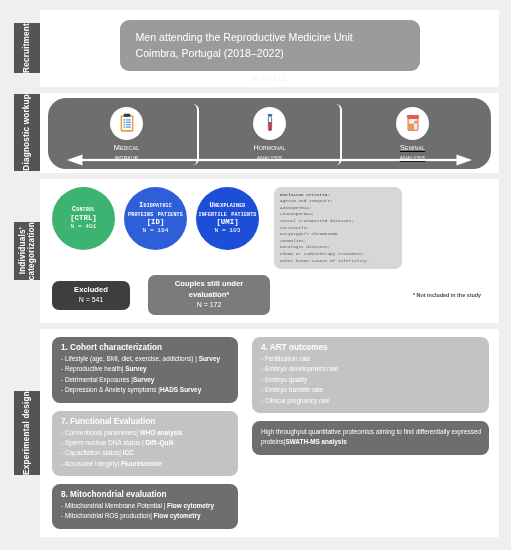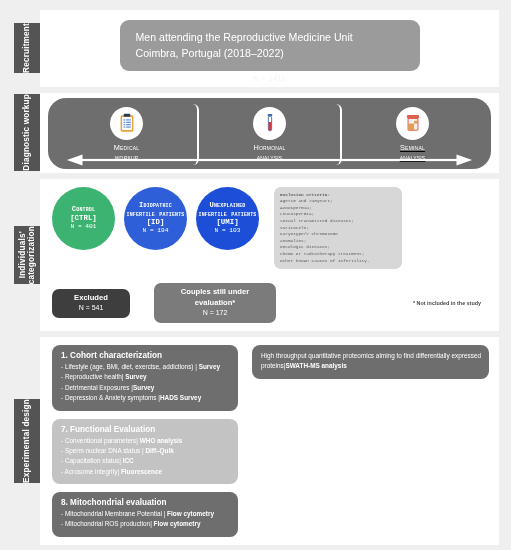--- a/index.html
+++ b/index.html
@@ -79,21 +79,21 @@
   }
   .circ .nm { font-size: 7.1px; font-variant: small-caps; font-weight: bold; letter-spacing:.15px;}
   .circ .cd { font-size: 7.4px; font-weight: bold; }
   .circ .n  { font-size: 6.2px; }
   .excl-box {
     background: #d7d7d7; color: #5c5c5c; border-radius: 7px;
     padding: 5px 6px; font-size: 4.4px; line-height: 1.5;
     width: 128px; flex: 0 0 auto; margin-left: 6px;
   }
   .excl-box .hd { font-weight: bold; }
-  .cat-row2 { display: flex; align-items: center; gap: 24px; margin-top: 14px; }
+  .cat-row2 { display: flex; align-items: center; gap: 18px; margin-top: 6px; }
   .pill {
     border-radius: 7px; color:#ffffff; text-align:center;
     padding: 4px 8px; font-size: 7.6px; line-height:1.4;
   }
   .pill.dark { background:#3e3e3e; width: 78px; }
   .pill.grey { background:#7b7b7b; width: 122px; }
   .pill b { font-weight: bold; display:block; }
   .pill span { font-weight: normal; font-size: 7px; }
   .note { margin-left: auto; font-size: 5.4px; color:#4a4a4a; font-weight:bold; padding-right:8px; }
 
@@ -210,21 +210,21 @@
       <div class="cat-row">
 
         <div class="circ" style="background:#3cb371">
           <div class="nm">Control</div>
           <div class="cd">[CTRL]</div>
           <div class="n">N = 401</div>
         </div>
 
         <div class="circ" style="background:#2f5fd8;white-space:pre-line">
           <div class="nm">Idiopathic
-infertile patients</div>
+proteins patients</div>
           <div class="cd">[ID]</div>
           <div class="n">N = 194</div>
         </div>
 
         <div class="circ" style="background:#1d4ed8;white-space:pre-line">
           <div class="nm">Unexplained
 infertile patients</div>
           <div class="cd">[UMI]</div>
           <div class="n">N = 103</div>
         </div>
@@ -291,20 +291,30 @@
             <h4>8. Mitochondrial evaluation</h4>
             <ul>
               <li><span>- Mitochondrial Membrane Potential |</span> <b>Flow cytometry</b></li>
               <li><span>- Mitochondrial ROS production|</span> <b>Flow cytometry</b></li>
             </ul>
           </div>
         </div>
 
         <div class="exp-col right">
 
+          <div class="ebox light">
+            <h4>4. ART outcomes</h4>
+            <ul>
+              <li>- Fertilization rate</li>
+              <li>- Embryo development rate</li>
+              <li>- Embryo  quality</li>
+              <li>- Embryo transfer rate</li>
+              <li>- Clinical pregnancy rate</li>
+            </ul>
+          </div>
 
           <div class="ebox dark">
             <p class="just">
               <span>High throughput quantitative proteomics aiming to find differentially expressed proteins|</span><b>SWATH-MS analysis</b>
             </p>
           </div>
         </div>
 
       </div>
     </div>

